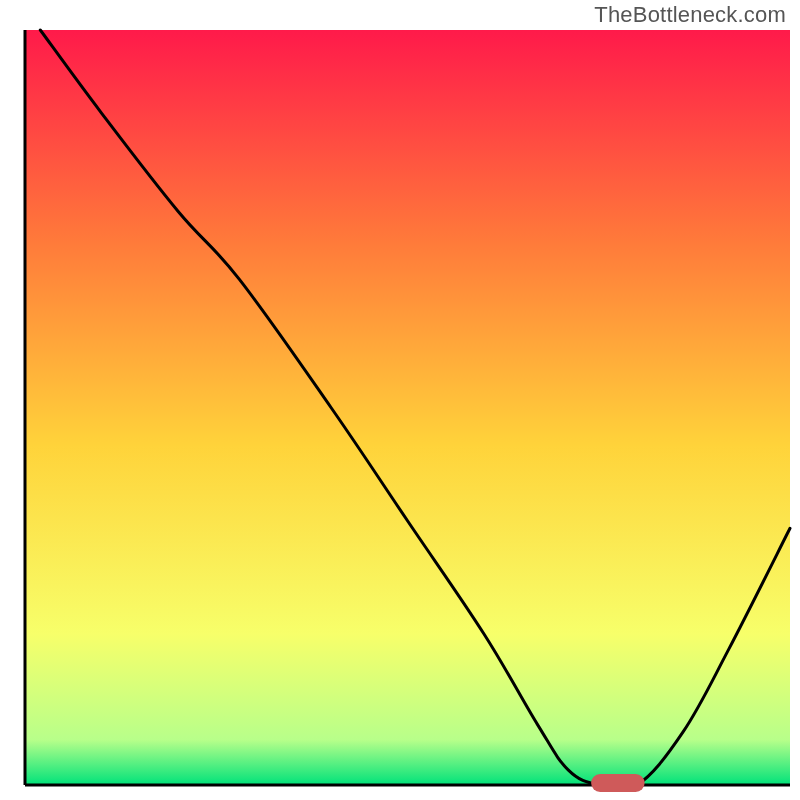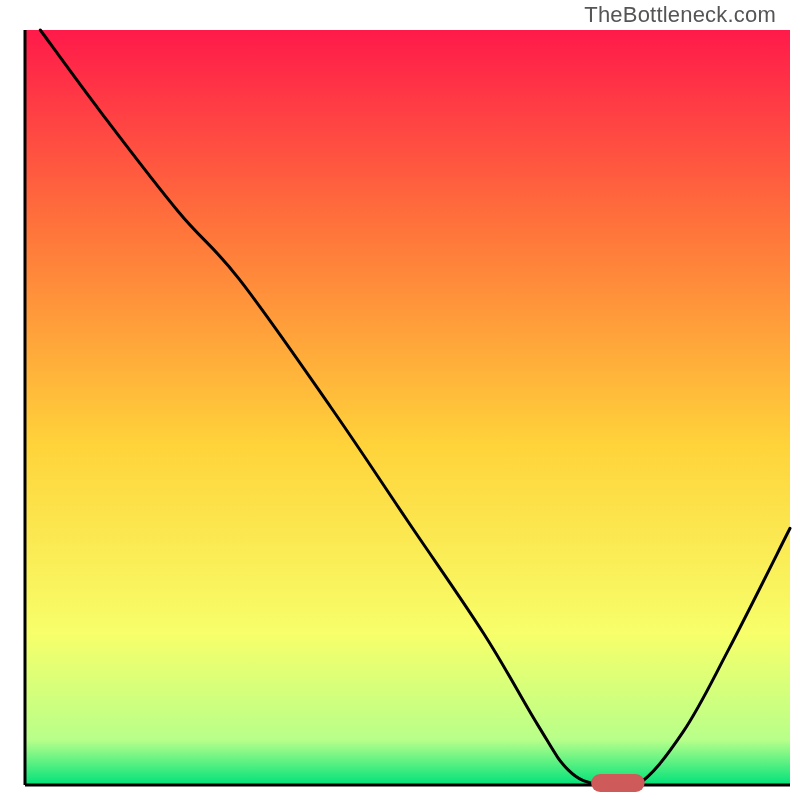--- a/index.html
+++ b/index.html
@@ -8,20 +8,21 @@
     width: 800px;
     height: 800px;
     overflow: hidden;
     background: #ffffff;
     font-family: Arial, Helvetica, sans-serif;
   }
   .container {
     position: relative;
     width: 784px;
     height: 800px;
+    padding-left: 10px;
   }
   .watermark {
     position: absolute;
     top: 2px;
     right: 8px;
     color: #555555;
     font-size: 22px;
     font-weight: 500;
     letter-spacing: 0.2px;
     z-index: 20;

